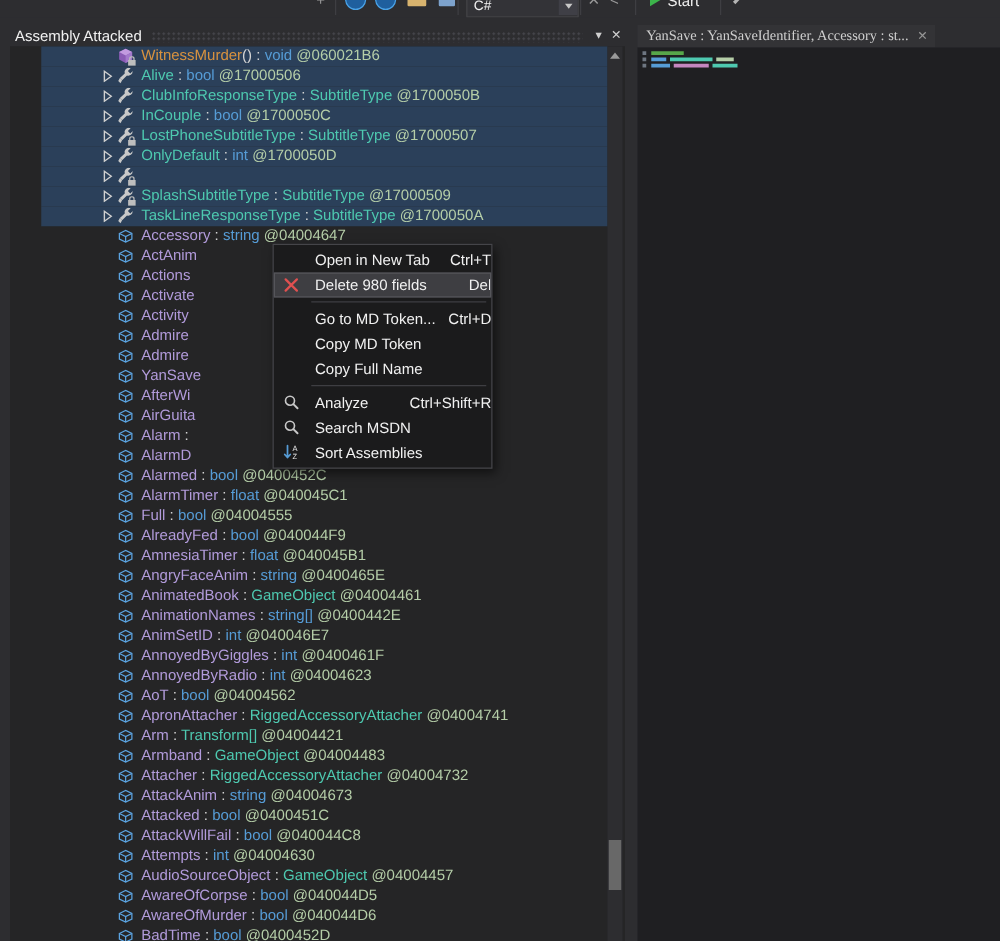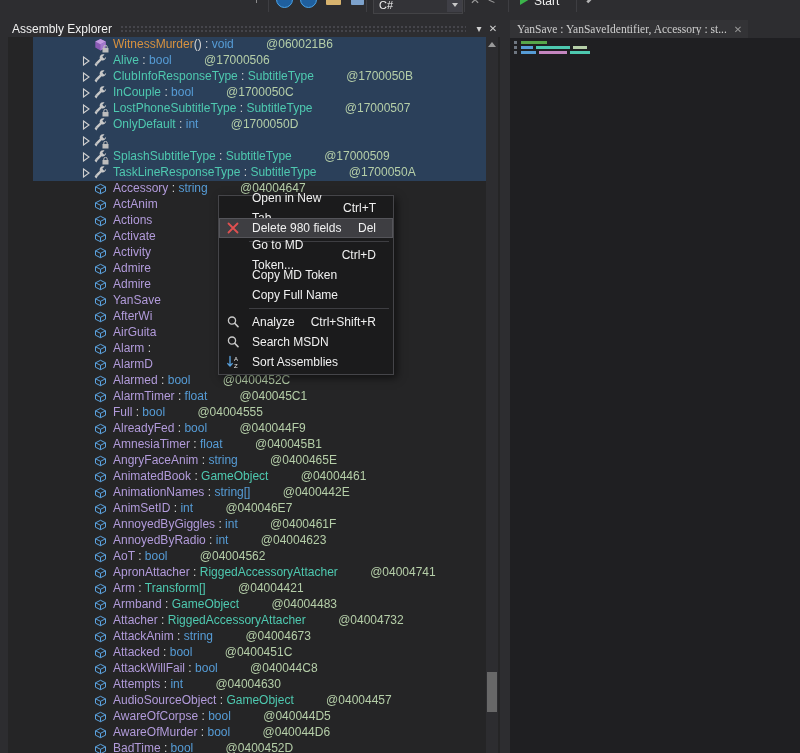--- a/index.html
+++ b/index.html
@@ -28,32 +28,32 @@
   .pl-dots{flex:1;height:9px;margin:2px 6px 0 8px;
     background-image:radial-gradient(circle,#45454b 1px,transparent 1.1px);background-size:4px 4px;}
   .pl-btn{width:14px;color:#d0d0d0;font-size:10px;text-align:center;cursor:default;}
   .tree{position:absolute;left:0;top:17px;width:492px;height:716px;background:#252526;overflow:hidden;}
   .tree-row{position:relative;height:16px;line-height:16px;white-space:nowrap;font-size:12px;}
   .tree-row.selected::before{content:'';position:absolute;left:25px;right:14px;top:0;bottom:0;background:var(--sel);}
   .expander{position:absolute;left:74px;top:3px;width:9px;height:10px;}
   .node-icon{position:absolute;left:85px;top:1px;width:15px;height:14px;}
   .node-label{position:absolute;left:105px;top:0;height:16px;line-height:15px;}
   .nm-method{color:var(--method);} .nm-prop{color:var(--cls);} .nm-field{color:var(--field);}
-  .tk-kw{color:var(--kw);} .tk-cls{color:var(--cls);} .tk-addr{color:var(--addr);margin-left:29px;} .tk-punc{color:#d4d4d4;}
+  .tk-kw{color:var(--kw);} .tk-cls{color:var(--cls);} .tk-addr{color:var(--addr);} .tk-punc{color:#d4d4d4;}
   
   .vscroll{position:absolute;right:2px;top:0;width:12px;height:716px;background:#2d2d30;}
   .vs-thumb{position:absolute;left:1px;width:10px;background:#686868;}
   
   .ctx{position:absolute;left:218px;top:195px;width:174px;background:var(--menubg);
        border:1px solid #454549;box-shadow:3px 3px 8px rgba(0,0,0,.55);z-index:50;padding:2px 0;}
   .ctx-item{position:relative;height:20px;line-height:20px;display:flex;align-items:center;}
   .ctx-item.hl{background:var(--menuhl);outline:1px solid #55555a;outline-offset:-1px;}
   .ctx-ic{position:absolute;left:7px;top:3px;width:14px;height:14px;}
   .ctx-label{margin-left:33px;flex:1;font-size:12px;color:#f1f1f1;}
-  .ctx-short{margin-right:17px;font-size:12px;color:#f1f1f1;}
+  .ctx-short{font-size:12px;color:#f1f1f1;}
   .ctx-sep{height:1px;background:#3e3e42;margin:3px 4px 3px 30px;}
   
   .panel-right{position:absolute;left:510px;top:20px;width:290px;height:733px;font-family:Liberation Serif, serif;}
   .tabbar{height:18px;background:#2d2d30;display:flex;}
   .tab{max-width:246px;background:#333336;display:flex;align-items:center;padding:0 6px 0 7px;}
   .tab-title{font-size:11.5px;color:#cfcfcf;white-space:nowrap;overflow:hidden;}
   .tab-close{margin-left:7px;color:#969696;font-size:10px;}
   .doc{position:absolute;left:0;top:18px;width:290px;height:715px;background:#1f1f22;overflow:hidden;}
   .code-lines{position:absolute;left:4px;top:2px;}
   .cl-row{height:4px;margin-bottom:1px;display:flex;align-items:center;}
@@ -90,21 +90,21 @@
     <span class="t tsep" style="left:576px;"></span>
     <span class="t wrench-t" style="left:584px;">
       <svg width="15" height="15" viewBox="0 0 14 14">
           <path d="M12.6 3.1a3.4 3.4 0 0 1-4.5 3.2L4 10.6 2.2 8.8l4.3-4.1A3.4 3.4 0 0 1 9.7.3c.5 0 .9.1 1.3.3L8.8 2.8l1.9 1.9 2-2c.-.1.3-.1.7-.1 1.1z" fill="#b4b4b4"></path>
         </svg>
     </span>
   </div>
 
   <div class="panel-left">
     <div class="pl-header">
-      <span class="pl-title">Assembly Explorer</span>
+      <span class="pl-title">Assembly Attacked</span>
       <span class="pl-dots"></span>
       <span class="pl-btn">▾</span>
       <span class="pl-btn">✕</span>
     </div>
     <div class="tree" id="tree">
         <div class="tree-row selected">
           <span class="node-icon">
             <svg width="15" height="14" viewBox="0 0 14 14">
               <path d="M7 1 L12.2 3.6 L12.2 9.6 L7 12.4 L1.8 9.6 L1.8 3.6 Z" fill="#8a5bb5"></path>
               <path d="M7 1 L12.2 3.6 L7 6.3 L1.8 3.6 Z" fill="#c29ae0"></path>

